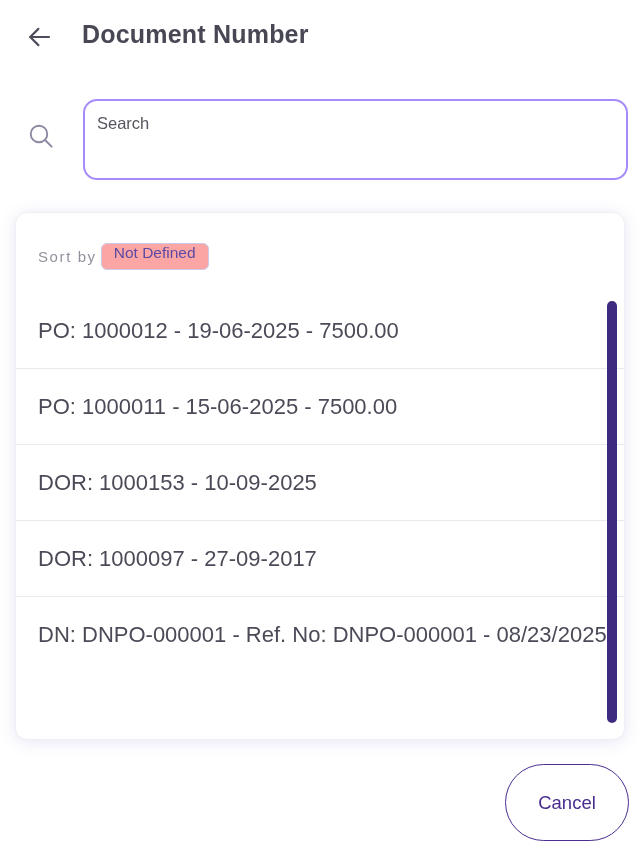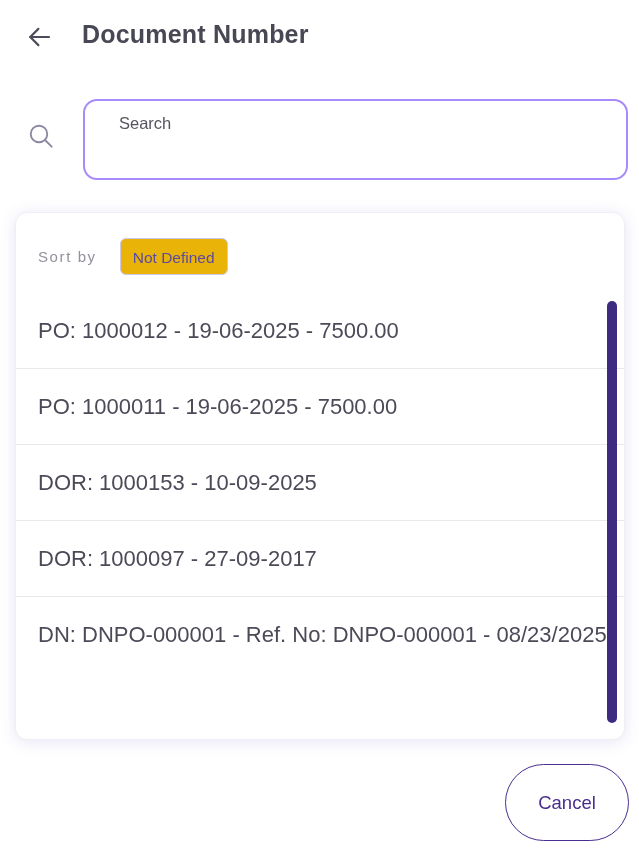--- a/index.html
+++ b/index.html
@@ -28,48 +28,48 @@
 
   
   .search-icon-wrap {
     position: absolute; left: 25px; top: 119px;
     width: 32px; height: 34px; color: #8b88a2;
   }
   .search-box {
     position: absolute; left: 83px; top: 99px;
     width: 545px; height: 81px;
     border: 2px solid #a78bfa; border-radius: 14px;
-    padding: 13px 34px;
+    padding: 13px 12px;
     font-family: "Liberation Sans", "DejaVu Sans", sans-serif;
     font-size: 16.5px; color: #3b82f6;
     resize: none; outline: none; background: #ffffff;
   }
   .search-box::placeholder { color: #55555f; opacity: 1; }
 
   
   .card {
     position: absolute; left: 15px; top: 212px;
     width: 610px; height: 528px;
     background: #ffffff;
     border: 1px solid #efeef5;
     border-radius: 12px;
     box-shadow: 0 2px 16px rgba(110, 90, 185, 0.16);
   }
   .sort-row {
-    display: flex; align-items: center; gap: 23px;
+    display: flex; align-items: center; gap: 4px;
     padding: 27px 0 0 22px; height: 60px;
   }
   .sort-label {
     color: #92929e; font-size: 15px; letter-spacing: 1.6px;
   }
   .sort-chip {
-    background: #eab308;
+    background: #fca5a5;
     border: 1px solid #cdc7e8;
     border-radius: 6px;
-    padding: 10px 12px 7px 12px;
+    padding: 0 12px 7px 12px;
     color: #5b4aa3; font-size: 15.5px; font-weight: 500;
     cursor: pointer;
   }
 
   .doc-list { margin-top: 20px; }
   .doc-row {
     height: 76px;
     display: flex; align-items: center;
     padding-left: 22px; padding-right: 40px;
     font-size: 22px; color: #4b4b58;
@@ -126,21 +126,21 @@
 <textarea class="search-box" placeholder="Search" style=""></textarea>
 
 <div class="card">
   <div class="sort-row">
     <span class="sort-label">Sort by</span>
     <span class="sort-chip">Not Defined</span>
   </div>
 
   <div class="doc-list">
     <div class="doc-row">PO: 1000012 - 19-06-2025 - 7500.00</div>
-    <div class="doc-row">PO: 1000011 - 19-06-2025 - 7500.00</div>
+    <div class="doc-row">PO: 1000011 - 15-06-2025 - 7500.00</div>
     <div class="doc-row">DOR: 1000153 - 10-09-2025</div>
     <div class="doc-row">DOR: 1000097 - 27-09-2017</div>
     <div class="doc-row">DN: DNPO-000001 - Ref. No: DNPO-000001 - 08/23/2025</div>
   </div>
 
   <div class="scroll-thumb"></div>
 </div>
 
 <button class="cancel-btn">Cancel</button>
 

